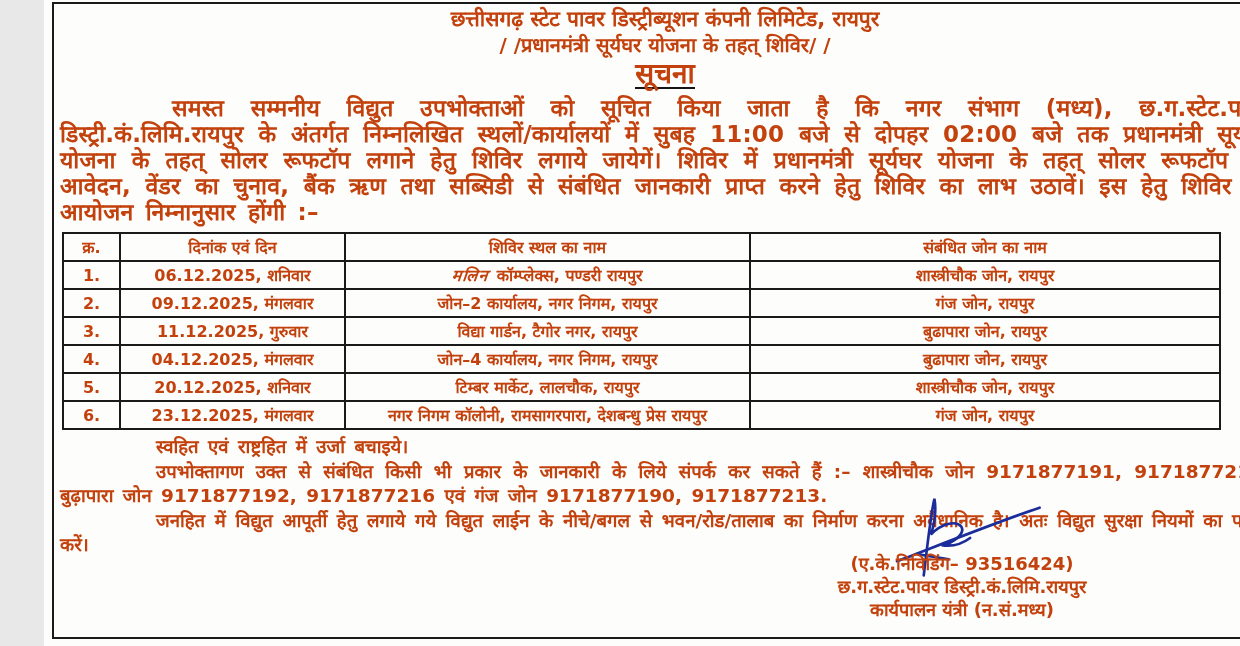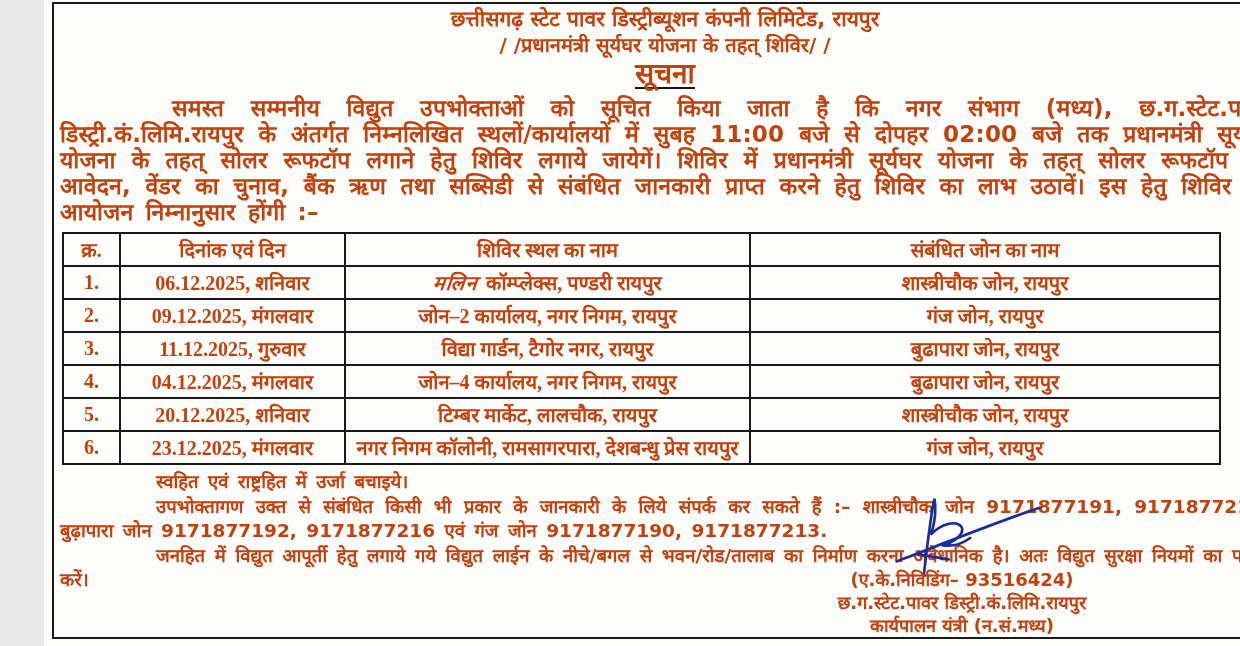--- a/index.html
+++ b/index.html
@@ -43,26 +43,25 @@
     word-spacing: 4px;
   }
   table.camps {
     border-collapse: collapse;
     margin: 7px 0 0 2px;
     width: 1157px;
     table-layout: fixed;
   }
   table.camps th, table.camps td {
     border: 2px solid #1a1a1a;
-    font-size: 20px;
+    font-size: 16px;
     padding: 2px 6px;
     height: 27px;
     text-align: center;
     vertical-align: middle;
-    font-family: Liberation Serif, serif;
   }
   table.camps th { font-weight: bold; }
   .col-sn { width: 57px; }
   .col-date { width: 225px; }
   .col-venue { width: 405px; }
   .col-zone { width: 470px; }
   td.cell-sn { text-align: center; }
   td.cell-date { text-align: left; padding-left: 24px; }
   .hand {
     font-style: italic;
@@ -76,21 +75,21 @@
   .foot p {
     font-size: 18.5px;
     line-height: 24.5px;
     text-align: justify;
     word-spacing: 3px;
   }
   .foot .ind { text-indent: 96px; }
   .sig-block {
     position: absolute;
     left: 768px;
-    top: 568px;
+    top: 552px;
     width: 300px;
     text-align: center;
     font-size: 18px;
     line-height: 23px;
   }
   .sig-svg {
     position: absolute;
     left: 845px;
     top: 497px;
     width: 180px;

